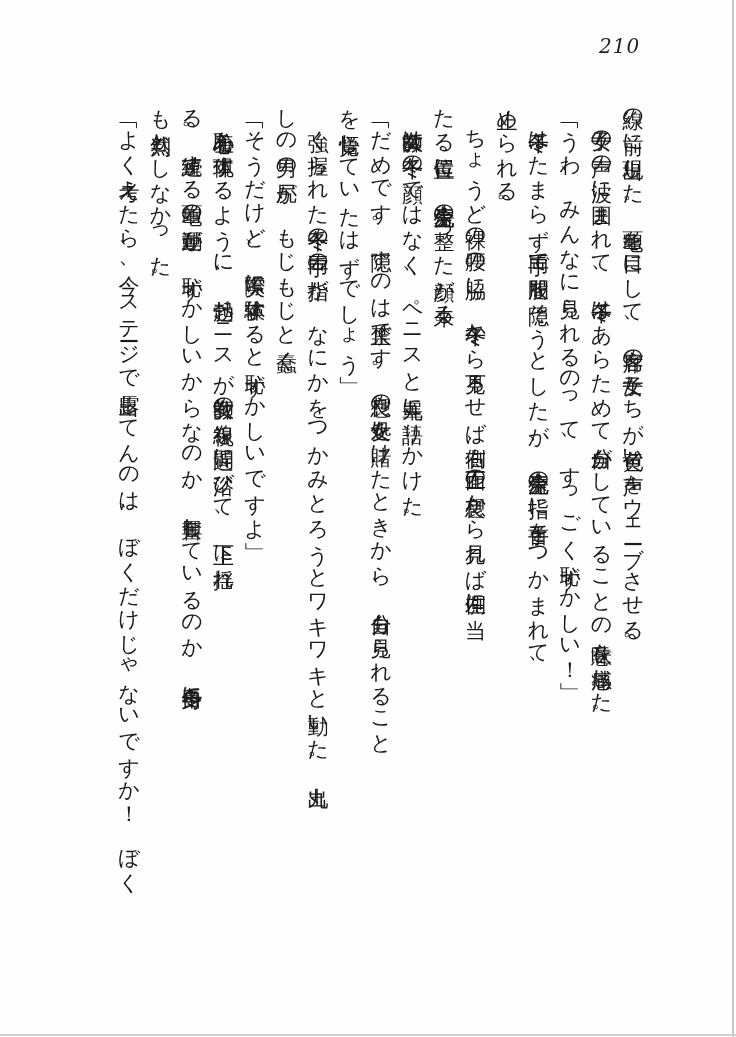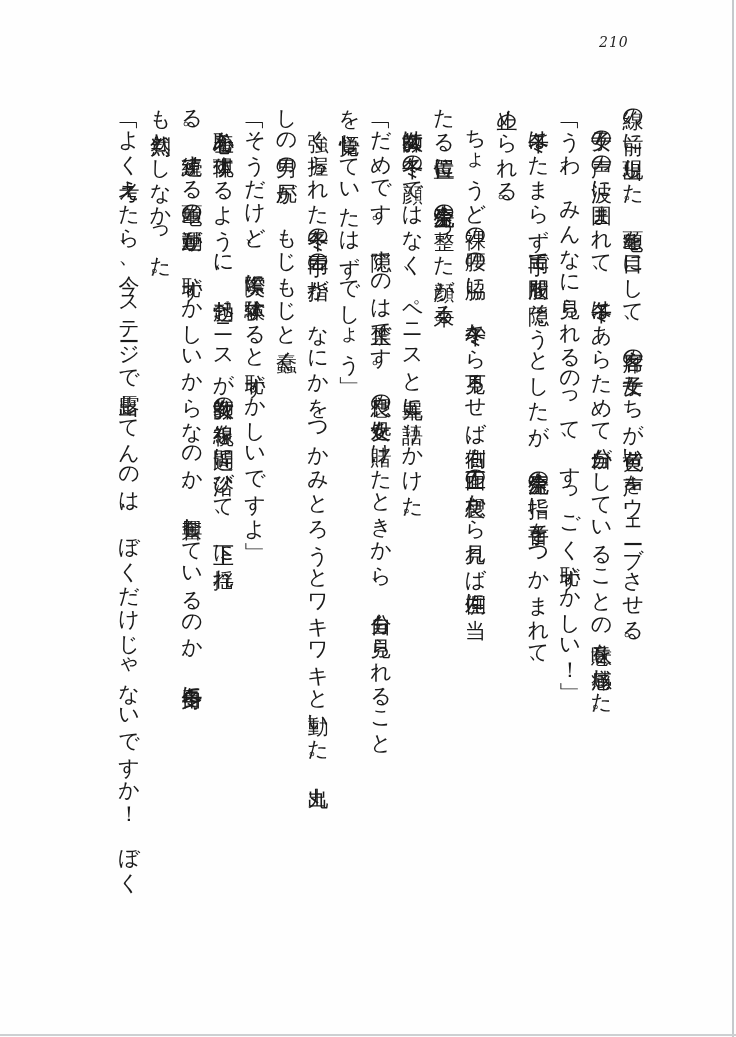--- a/index.html
+++ b/index.html
@@ -14,21 +14,21 @@
     background: #fefefe;
     overflow: hidden;
     font-family: "Liberation Serif", "DejaVu Serif", serif;
   }
   .page-number {
     position: absolute;
     top: 34px;
     left: 599px;
     font-family: "DejaVu Serif", serif;
     font-style: italic;
-    font-size: 14px;
+    font-size: 20px;
     letter-spacing: 1px;
     color: #1f1f1f;
     text-align: center;
   }
   .page-text {
     position: absolute;
     top: 94px;
     right: 88px;
     height: 845px;
     writing-mode: vertical-rl;

